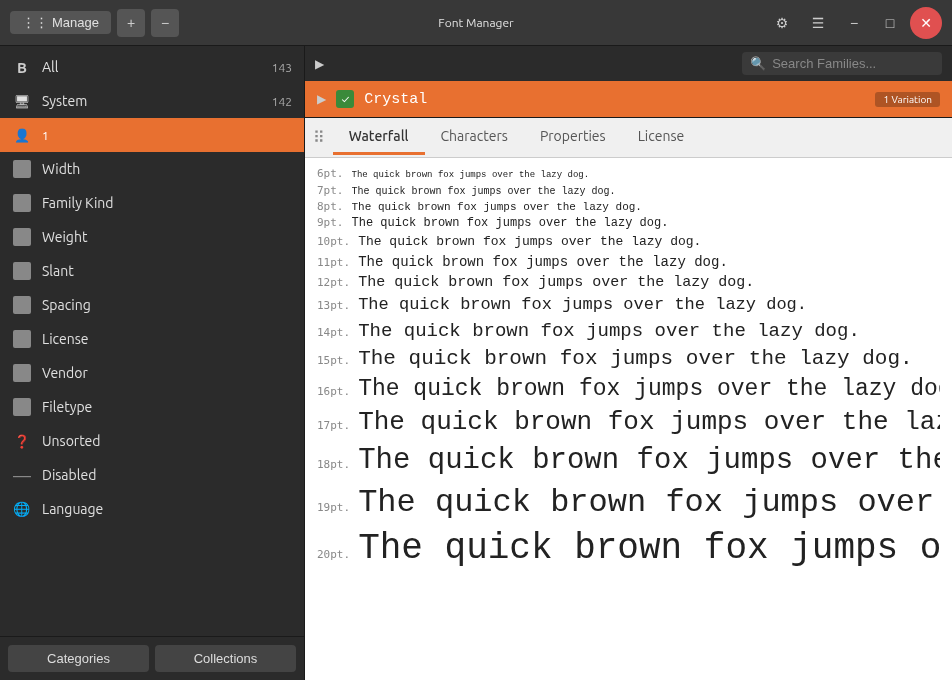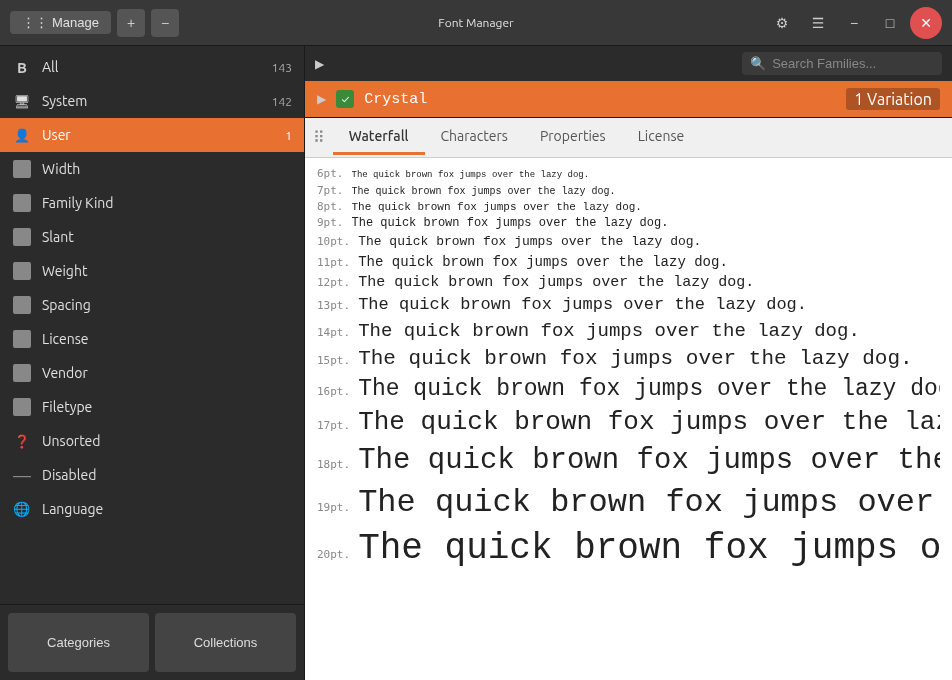--- a/index.html
+++ b/index.html
@@ -152,21 +152,21 @@
       padding: 8px;
       gap: 6px;
     }
     .sidebar-bottom-btn {
       flex: 1;
       background: #444;
       border: none;
       border-radius: 4px;
       color: #ddd;
       font-size: 13px;
-      padding: 22px 0;
+      padding: 6px 0;
       cursor: pointer;
       text-align: center;
     }
 
     
     .right-panel {
       flex: 1;
       display: flex;
       flex-direction: column;
       background: #2b2b2b;
@@ -213,21 +213,21 @@
       gap: 10px;
       height: 36px;
     }
     .font-entry .font-name {
       font-size: 15px;
       font-weight: 500;
       flex: 1;
       font-family: Liberation Mono, monospace;
     }
     .font-entry .variation-badge {
-      font-size: 16px;
+      font-size: 10px;
       color: #fff;
       background: rgba(0,0,0,0.25);
       border-radius: 3px;
       padding: 2px 8px;
     }
     .check-icon {
       width: 18px;
       height: 18px;
       background: #3a8a3a;
       border-radius: 3px;
@@ -353,21 +353,20 @@
       </div>
 
       <div class="sidebar-item">
         <span class="item-icon">🖥</span>
         <span class="item-label">System</span>
         <span class="item-count">142</span>
       </div>
 
       <div class="sidebar-item active">
         <span class="item-icon">👤</span>
-        <span class="item-label">User</span>
         <span class="item-count">1</span>
       </div>
 
       <div class="sidebar-item">
         <span class="item-icon">
             <span class="icon-square"></span>
           </span>
         <span class="item-label">Width</span>
       </div>
 
@@ -375,28 +374,28 @@
         <span class="item-icon">
             <span class="icon-square"></span>
           </span>
         <span class="item-label">Family Kind</span>
       </div>
 
       <div class="sidebar-item">
         <span class="item-icon">
             <span class="icon-square"></span>
           </span>
+        <span class="item-label">Weight</span>
+      </div>
+
+      <div class="sidebar-item">
+        <span class="item-icon">
+            <span class="icon-square"></span>
+          </span>
         <span class="item-label">Slant</span>
-      </div>
-
-      <div class="sidebar-item">
-        <span class="item-icon">
-            <span class="icon-square"></span>
-          </span>
-        <span class="item-label">Weight</span>
       </div>
 
       <div class="sidebar-item">
         <span class="item-icon">
             <span class="icon-square"></span>
           </span>
         <span class="item-label">Spacing</span>
       </div>
 
       <div class="sidebar-item">

